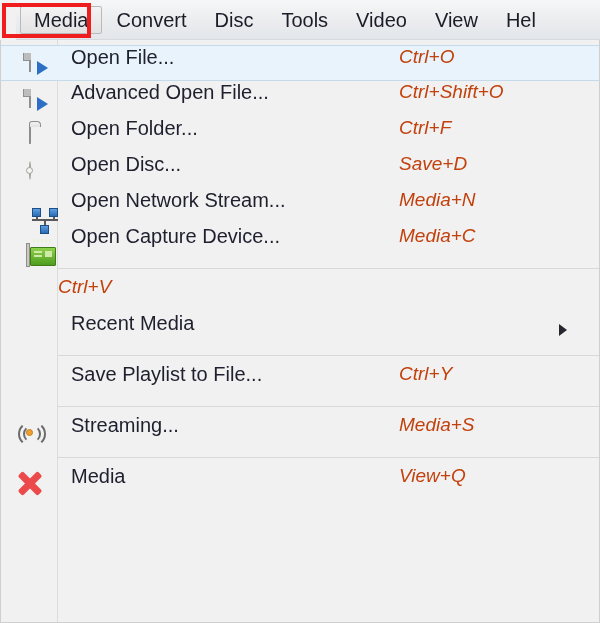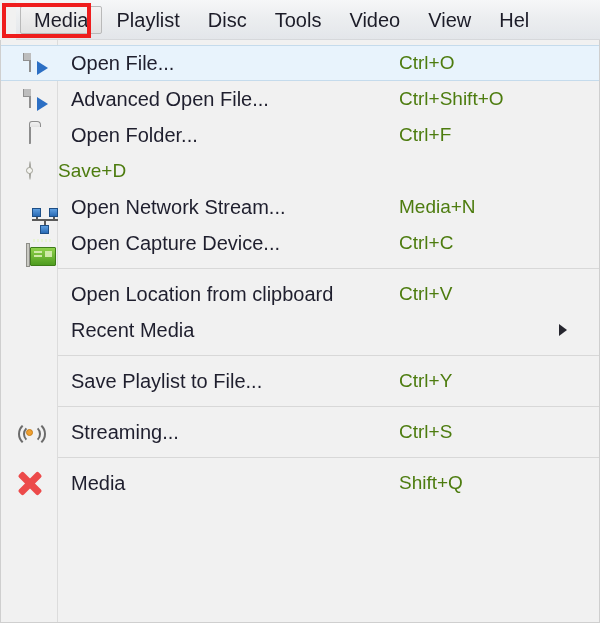--- a/index.html
+++ b/index.html
@@ -80,21 +80,20 @@
   }
 
   .menu-list {
     position: relative;
     padding-top: 5px;
   }
 
   .menu-row {
     position: relative;
     display: flex;
-    align-items: center;
     height: 36px;
     box-sizing: border-box;
   }
   .menu-row.selected {
     background: #e8f3fc;
     border-top: 1px solid #c5dbec;
     border-bottom: 1px solid #c5dbec;
   }
 
   .icon-cell {
@@ -108,22 +107,23 @@
     flex: 1;
     font-size: 20px;
     color: #1f1f2e;
     padding-left: 13px;
     white-space: nowrap;
   }
   .shortcut-cell {
     width: 160px;
     min-width: 160px;
     font-size: 19px;
-    color: #4d7c0f;
+    color: #c2410c;
     white-space: nowrap;
+    font-style: italic;
   }
   .arrow-cell {
     width: 40px;
     min-width: 40px;
     display: flex;
     align-items: center;
     justify-content: flex-start;
   }
   .submenu-arrow {
     width: 0; height: 0;
@@ -308,21 +308,21 @@
   .ico-quit .a { transform: rotate(45deg); }
   .ico-quit .b { transform: rotate(-45deg); }
 </style>
 </head>
 <body>
 
 <div id="app">
 
   <div class="menubar" id="menubar">
       <div class="menubar-item active">Media</div>
-      <div class="menubar-item">Playlist</div>
+      <div class="menubar-item">Convert</div>
       <div class="menubar-item">Disc</div>
       <div class="menubar-item">Tools</div>
       <div class="menubar-item">Video</div>
       <div class="menubar-item">View</div>
       <div class="menubar-item">Hel</div>
     </div>
   <div class="menubar-highlight"></div>
 
   <div class="menu-panel">
     <div class="gutter-line"></div>
@@ -348,45 +348,45 @@
             <span class="ico"><span class="ico-folder"></span></span>
           </div>
           <div class="label-cell">Open Folder...</div>
           <div class="shortcut-cell">Ctrl+F</div>
           <div class="arrow-cell"></div>
         </div>
         <div class="menu-row">
           <div class="icon-cell">
             <span class="ico"><span class="ico-disc"></span></span>
           </div>
+          <div class="label-cell">Open Disc...</div>
           <div class="shortcut-cell">Save+D</div>
           <div class="arrow-cell"></div>
         </div>
         <div class="menu-row">
           <div class="icon-cell">
             <span class="ico"><span class="ico-net"><span class="node n1"></span><span class="node n2"></span><span class="node n3"></span><span class="bus"></span><span class="s1"></span><span class="s2"></span><span class="s3"></span></span></span>
           </div>
           <div class="label-cell">Open Network Stream...</div>
           <div class="shortcut-cell">Media+N</div>
           <div class="arrow-cell"></div>
         </div>
         <div class="menu-row">
           <div class="icon-cell">
             <span class="ico"><span class="ico-card"><span class="board"></span><span class="chip c1"></span><span class="chip c2"></span><span class="chip c3"></span><span class="teeth"></span><span class="bracket"></span></span></span>
           </div>
           <div class="label-cell">Open Capture Device...</div>
-          <div class="shortcut-cell">Ctrl+C</div>
+          <div class="shortcut-cell">Media+C</div>
           <div class="arrow-cell"></div>
         </div>
         <div class="separator"></div>
         <div class="menu-row">
           <div class="icon-cell">
             <span class="ico"></span>
           </div>
-          <div class="label-cell">Open Location from clipboard</div>
           <div class="shortcut-cell">Ctrl+V</div>
           <div class="arrow-cell"></div>
         </div>
         <div class="menu-row">
           <div class="icon-cell">
             <span class="ico"></span>
           </div>
           <div class="label-cell">Recent Media</div>
           <div class="shortcut-cell"></div>
           <div class="arrow-cell">
@@ -401,28 +401,28 @@
           <div class="label-cell">Save Playlist to File...</div>
           <div class="shortcut-cell">Ctrl+Y</div>
           <div class="arrow-cell"></div>
         </div>
         <div class="separator"></div>
         <div class="menu-row">
           <div class="icon-cell">
             <span class="ico"><span class="ico-stream"><span class="wv w2"></span><span class="wv w1"></span><span class="dot"></span></span></span>
           </div>
           <div class="label-cell">Streaming...</div>
-          <div class="shortcut-cell">Ctrl+S</div>
+          <div class="shortcut-cell">Media+S</div>
           <div class="arrow-cell"></div>
         </div>
         <div class="separator"></div>
         <div class="menu-row">
           <div class="icon-cell">
             <span class="ico"><span class="ico-quit"><span class="a"></span><span class="b"></span></span></span>
           </div>
           <div class="label-cell">Media</div>
-          <div class="shortcut-cell">Shift+Q</div>
+          <div class="shortcut-cell">View+Q</div>
           <div class="arrow-cell"></div>
         </div>
       </div>
   </div>
 
 </div>
 
 </body></html>

